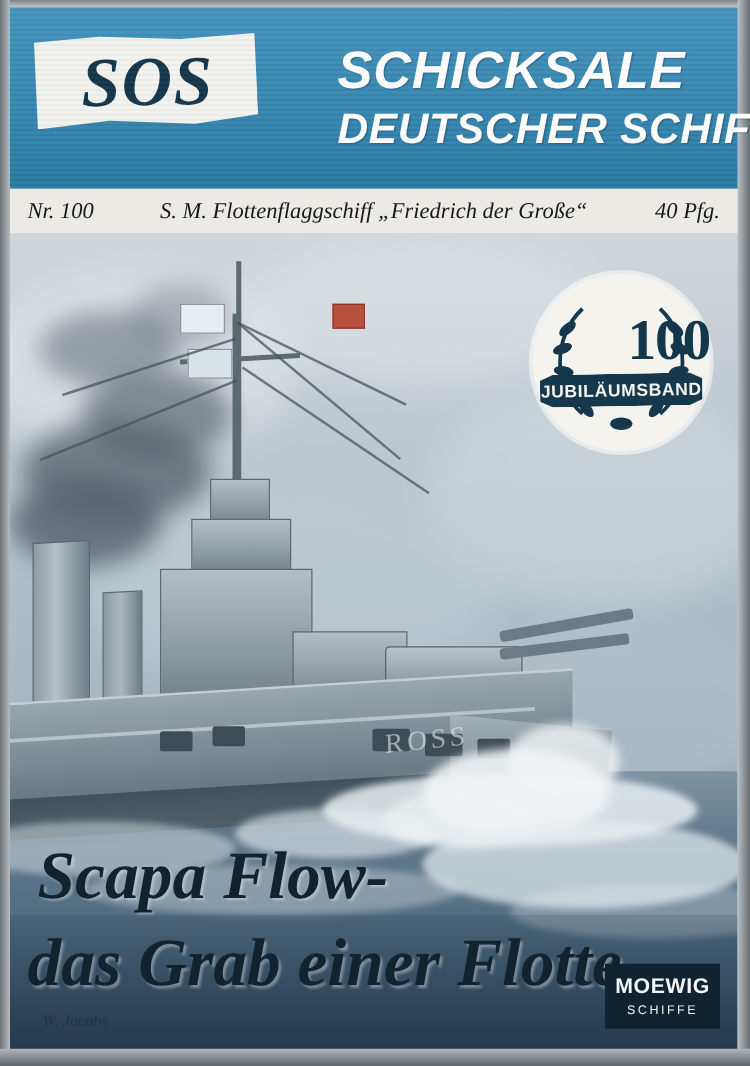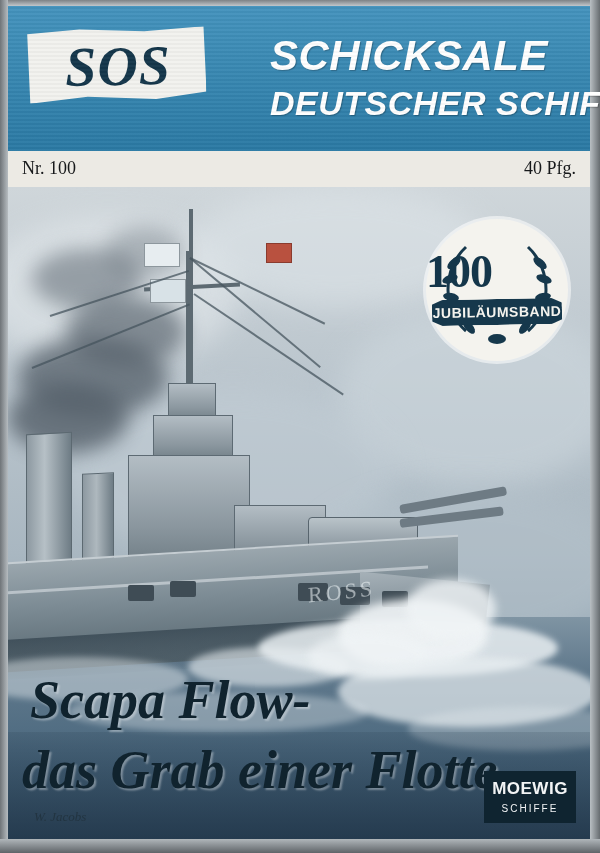--- a/index.html
+++ b/index.html
@@ -101,20 +101,21 @@
     background: #eceae4;
     border-bottom: 1px solid #b7b2a6;
   }
   .infobar .cell {
     position: absolute;
     top: 7px;
     font-family: "Liberation Serif", serif;
     font-size: 18px;
     color: #16181a;
     white-space: nowrap;
+    font-style: italic;
   }
   .info-left   { left: 14px; }
   .info-center { left: 50%; transform: translateX(-50%); }
   .info-right  { right: 14px; }
 
   
   .art {
     position: absolute;
     left: 8px; top: 187px;
     width: 582px; height: 652px;
@@ -304,21 +305,21 @@
     position: absolute;
     right: 22px; top: 32px;
     width: 142px; height: 142px;
     border-radius: 50%;
     background: #f4f3ee;
     box-shadow: 0 0 0 3px rgba(255,255,255,0.55);
   }
   .roundel-num {
     position: absolute;
     left: 0; right: 0; top: 26px;
-    text-align: left;
+    text-align: right;
     font-family: "Liberation Serif", serif;
     font-weight: bold;
     font-size: 46px;
     color: #14364a;
     letter-spacing: -1px;
   }
   .roundel-ribbon {
     position: absolute;
     left: 6px; top: 80px;
     width: 130px; height: 26px;
@@ -391,20 +392,21 @@
 
   <div class="banner">
     <div class="sos-box"></div>
     <div class="sos-text">SOS</div>
     <div class="ttl ttl-1">SCHICKSALE</div>
     <div class="ttl ttl-2">DEUTSCHER SCHIFFE</div>
   </div>
 
   <div class="infobar">
     <div class="cell info-left">Nr. 100</div>
+    <div class="cell info-center">S. M. Flottenflaggschiff „Friedrich der Große“</div>
     <div class="cell info-right">40 Pfg.</div>
   </div>
 
   <div class="art">
 
     <div class="sky"></div>
     <div class="cloud c1"></div>
     <div class="cloud c2"></div>
     <div class="cloud c3"></div>
     <div class="cloud c4"></div>

